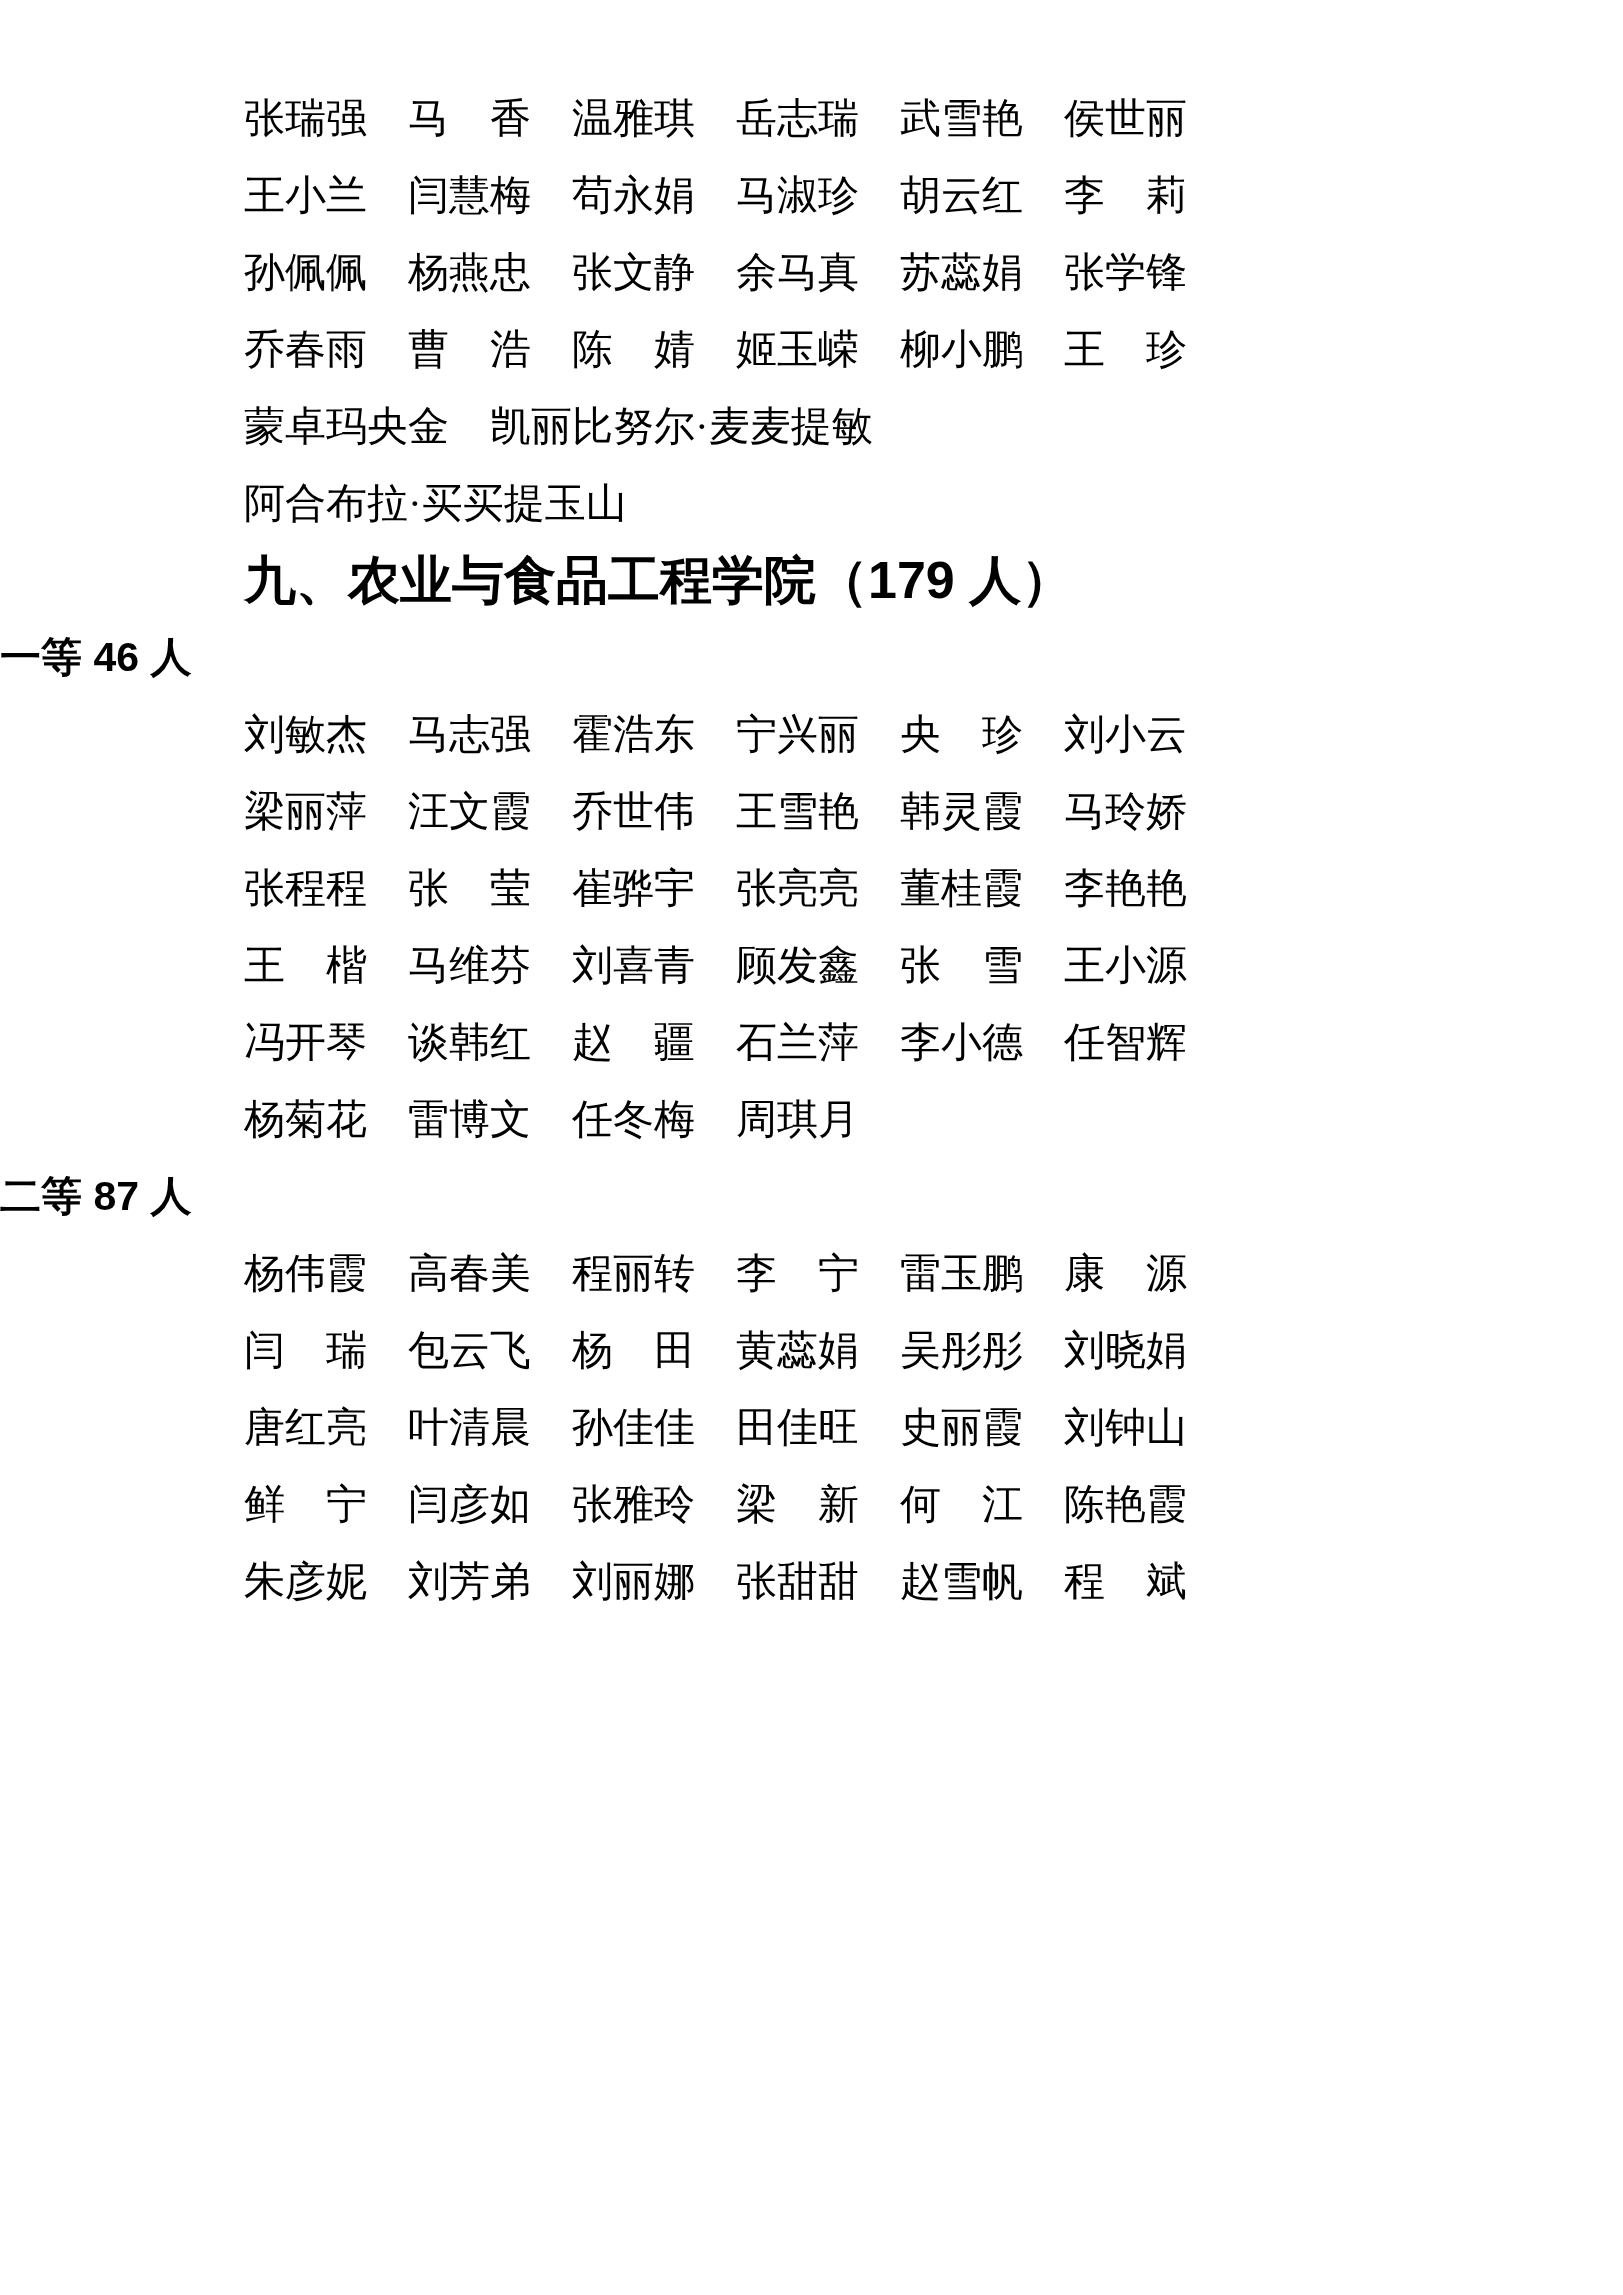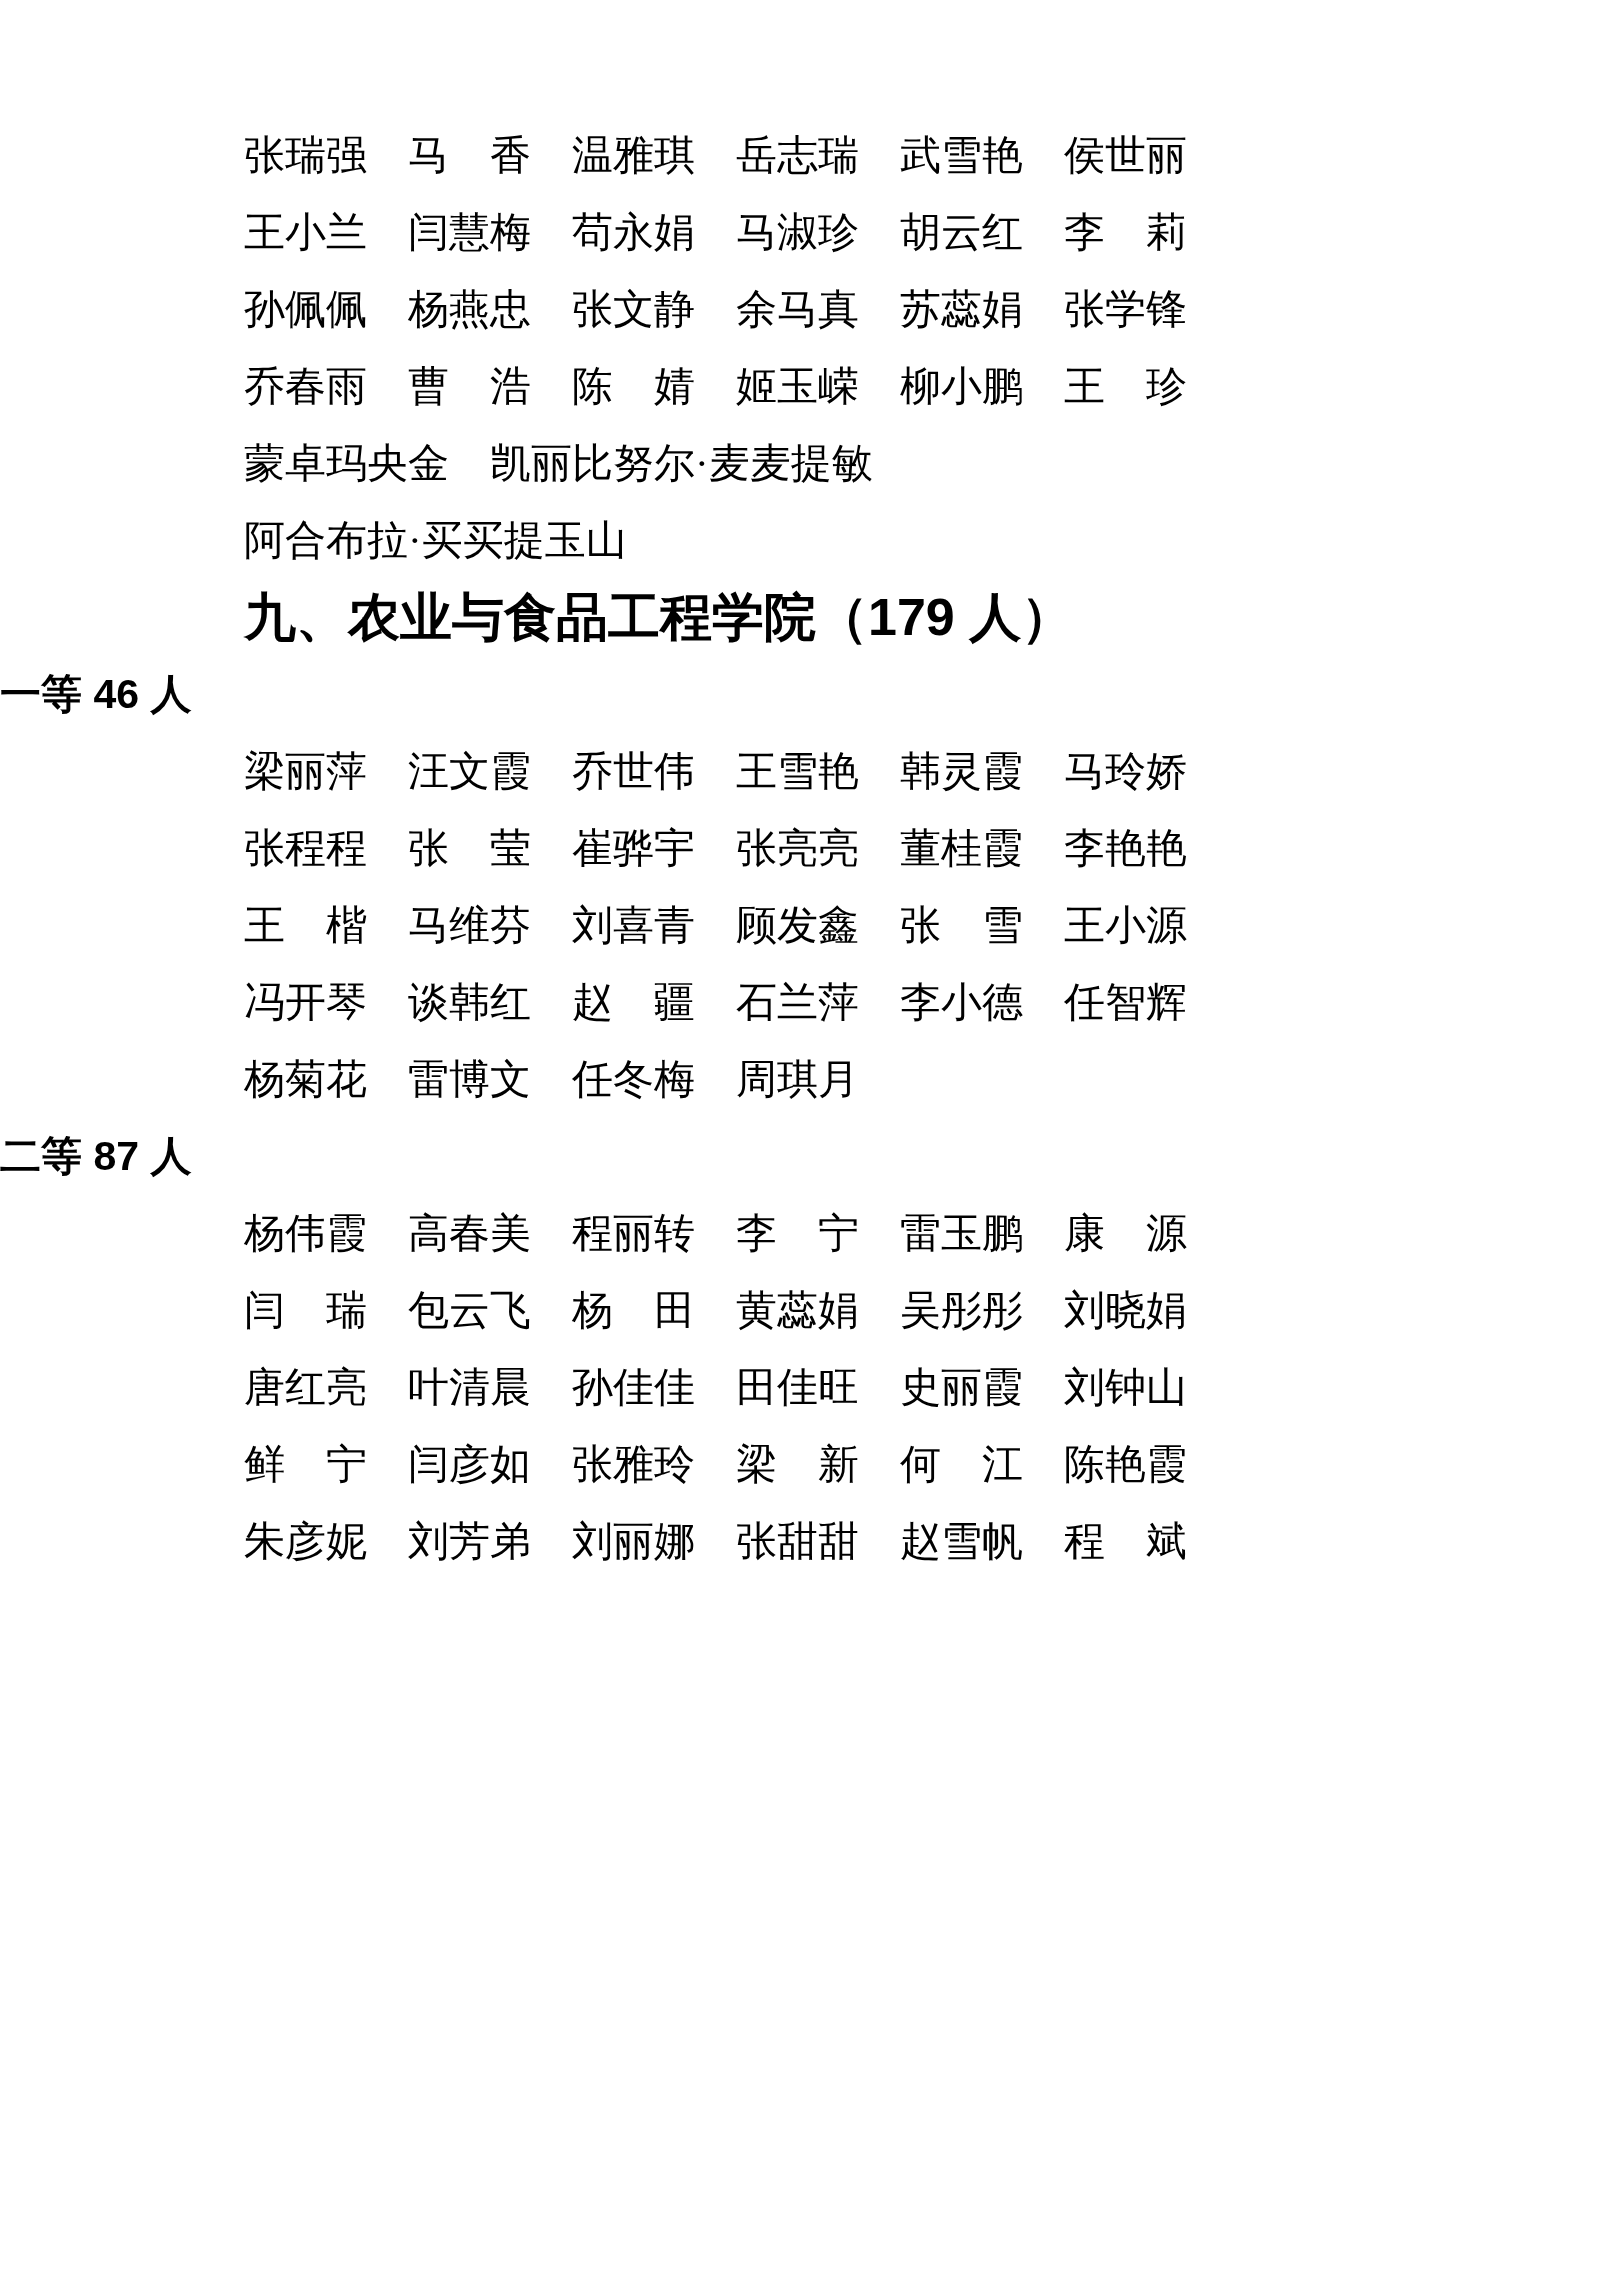--- a/index.html
+++ b/index.html
@@ -9,21 +9,21 @@
   }
   .page {
     position: relative;
     width: 1623px;
     height: 2295px;
     background: #ffffff;
     color: #000000;
     overflow: hidden;
   }
   .content {
-    padding-top: 117px;
+    padding-top: 80px;
   }
   .line {
     height: 77px;
     line-height: 77px;
     white-space: pre;
   }
   .names-line {
     padding-left: 244px;
     font-family: "Liberation Serif", "DejaVu Serif", serif;
     font-size: 41px;
@@ -48,20 +48,21 @@
 <div class="page">
   <div class="content" id="lines-container">
       <div class="line names-line">张瑞强　马　香　温雅琪　岳志瑞　武雪艳　侯世丽</div>
       <div class="line names-line">王小兰　闫慧梅　苟永娟　马淑珍　胡云红　李　莉</div>
       <div class="line names-line">孙佩佩　杨燕忠　张文静　余马真　苏蕊娟　张学锋</div>
       <div class="line names-line">乔春雨　曹　浩　陈　婧　姬玉嵘　柳小鹏　王　珍</div>
       <div class="line names-line">蒙卓玛央金　凯丽比努尔·麦麦提敏</div>
       <div class="line names-line">阿合布拉·买买提玉山</div>
       <div class="line section-heading">九、农业与食品工程学院（179 人）</div>
       <div class="line tier-heading">一等 46 人</div>
+      <div class="line names-line">刘敏杰　马志强　霍浩东　宁兴丽　央　珍　刘小云</div>
       <div class="line names-line">梁丽萍　汪文霞　乔世伟　王雪艳　韩灵霞　马玲娇</div>
       <div class="line names-line">张程程　张　莹　崔骅宇　张亮亮　董桂霞　李艳艳</div>
       <div class="line names-line">王　楷　马维芬　刘喜青　顾发鑫　张　雪　王小源</div>
       <div class="line names-line">冯开琴　谈韩红　赵　疆　石兰萍　李小德　任智辉</div>
       <div class="line names-line">杨菊花　雷博文　任冬梅　周琪月</div>
       <div class="line tier-heading">二等 87 人</div>
       <div class="line names-line">杨伟霞　高春美　程丽转　李　宁　雷玉鹏　康　源</div>
       <div class="line names-line">闫　瑞　包云飞　杨　田　黄蕊娟　吴彤彤　刘晓娟</div>
       <div class="line names-line">唐红亮　叶清晨　孙佳佳　田佳旺　史丽霞　刘钟山</div>
       <div class="line names-line">鲜　宁　闫彦如　张雅玲　梁　新　何　江　陈艳霞</div>

